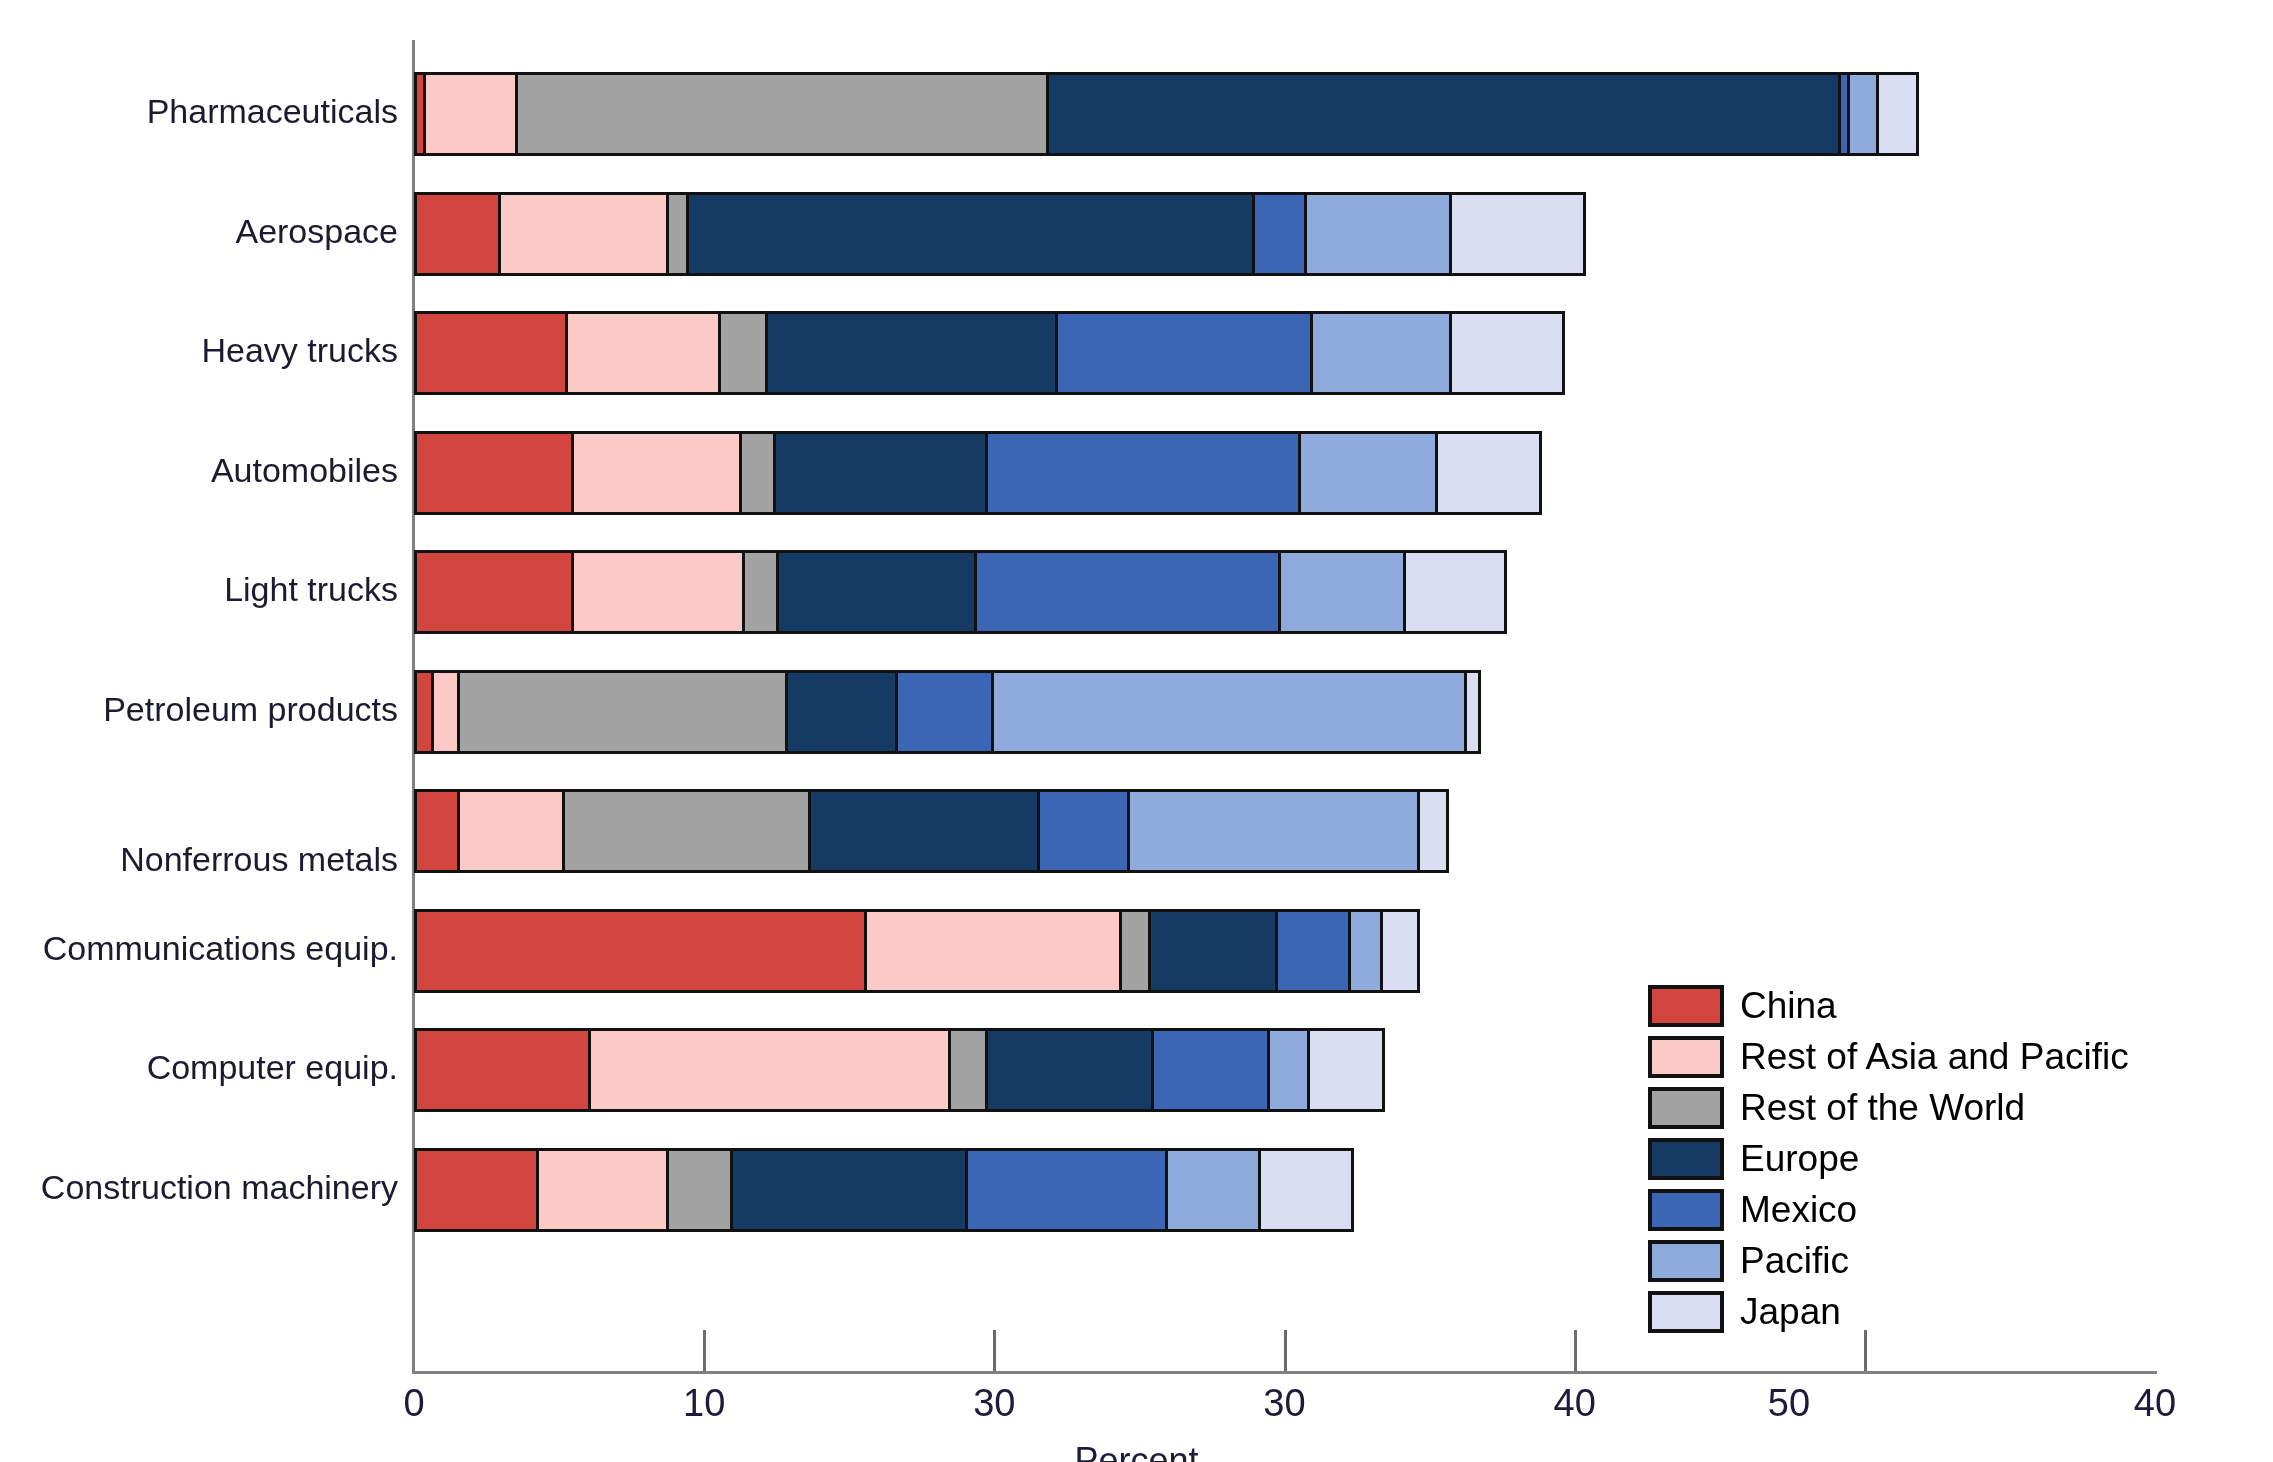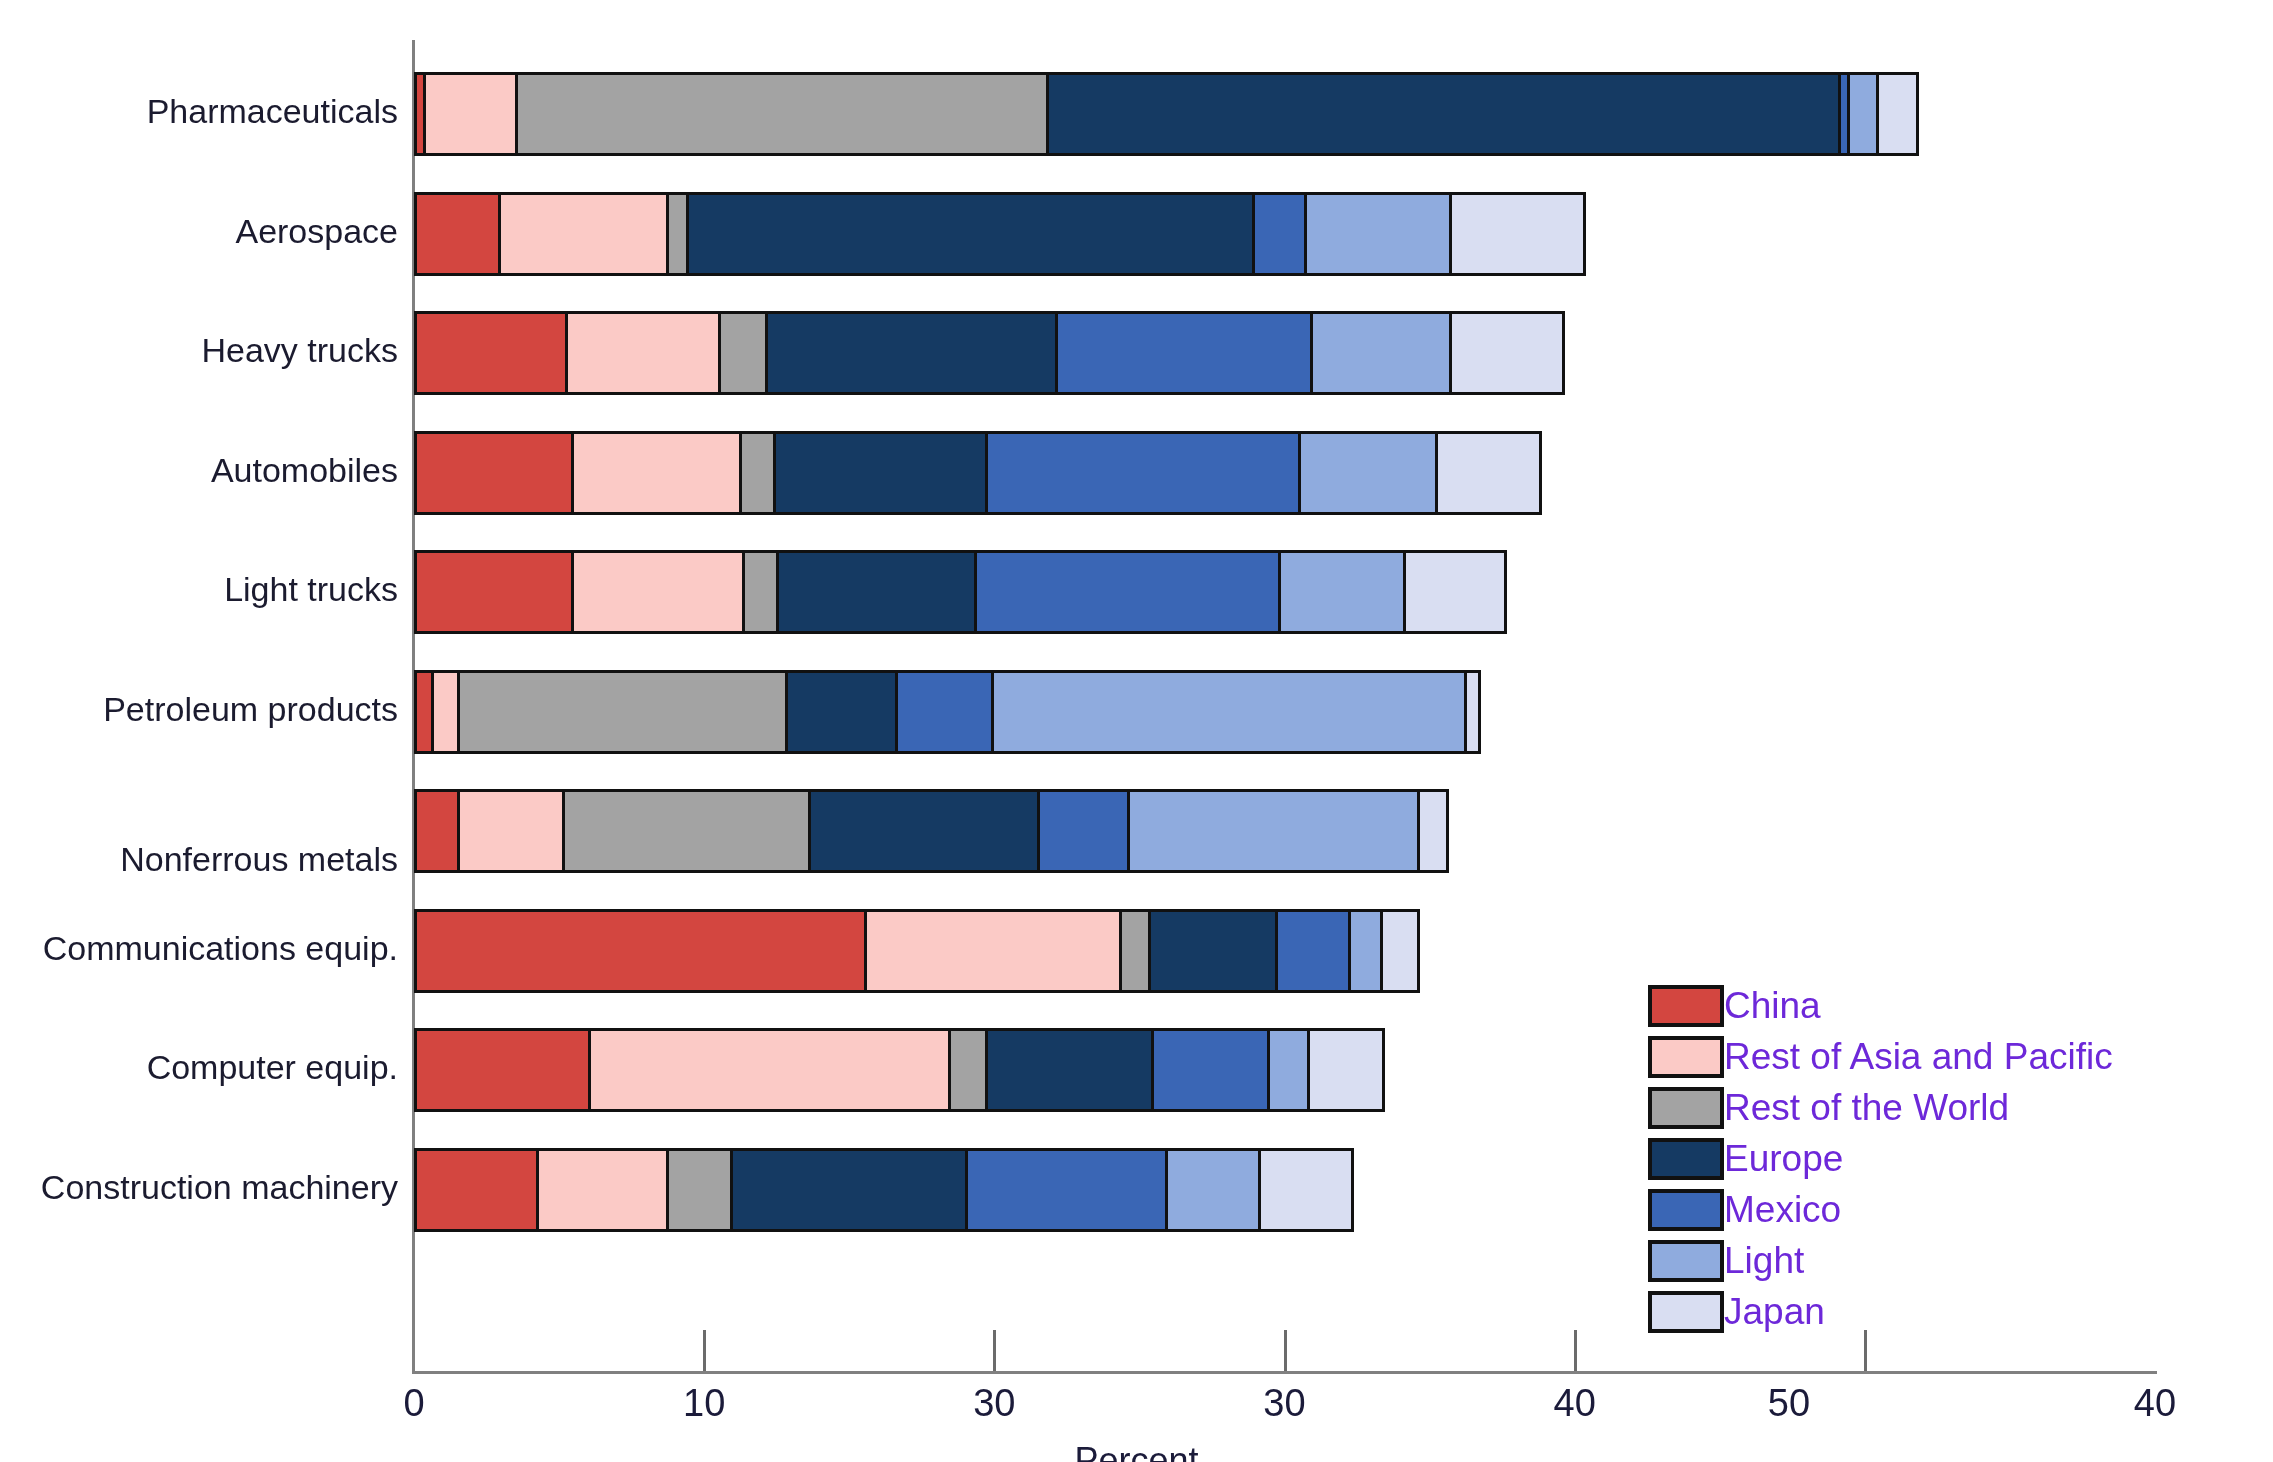--- a/index.html
+++ b/index.html
@@ -13,21 +13,21 @@
 
   .label{position:absolute;text-align:right;font-size:34px;color:#1b1b2f;white-space:nowrap;}
 
   .tick{position:absolute;top:1330px;width:3px;height:41px;background:#6b6b6b;}
   .ticklabel{position:absolute;top:1382px;font-size:38px;color:#1b1b3a;transform:translateX(-50%);text-align:center;}
   .xtitle{position:absolute;top:1440px;left:0;width:2273px;text-align:center;font-size:36px;color:#1b1b3a;}
 
   .legend{position:absolute;left:1648px;top:980px;}
   .legend-row{display:flex;align-items:center;height:51px;}
   .swatch{width:76px;height:42px;border:4px solid #111;box-sizing:border-box;}
-  .legend-text{font-size:37px;color:#6d28d9;margin-left:0;white-space:nowrap;line-height:1;}
+  .legend-text{font-size:37px;color:#000000;margin-left:16px;white-space:nowrap;line-height:1;}
 </style>
 </head>
 <body>
 
 <div id="chart-root">
 
   <div class="y-axis-line"></div>
   <div class="x-axis-line"></div>
 
   <div id="bars">
@@ -167,20 +167,20 @@
       <div class="legend-row">
         <span class="swatch" style="background: rgb(21, 58, 99);"></span>
         <span class="legend-text">Europe</span>
       </div>
       <div class="legend-row">
         <span class="swatch" style="background: rgb(58, 102, 181);"></span>
         <span class="legend-text">Mexico</span>
       </div>
       <div class="legend-row">
         <span class="swatch" style="background: rgb(143, 171, 222);"></span>
-        <span class="legend-text">Light</span>
+        <span class="legend-text">Pacific</span>
       </div>
       <div class="legend-row">
         <span class="swatch" style="background: rgb(217, 222, 242);"></span>
         <span class="legend-text">Japan</span>
       </div>
     </div>
 </div>
 
 </body></html>

